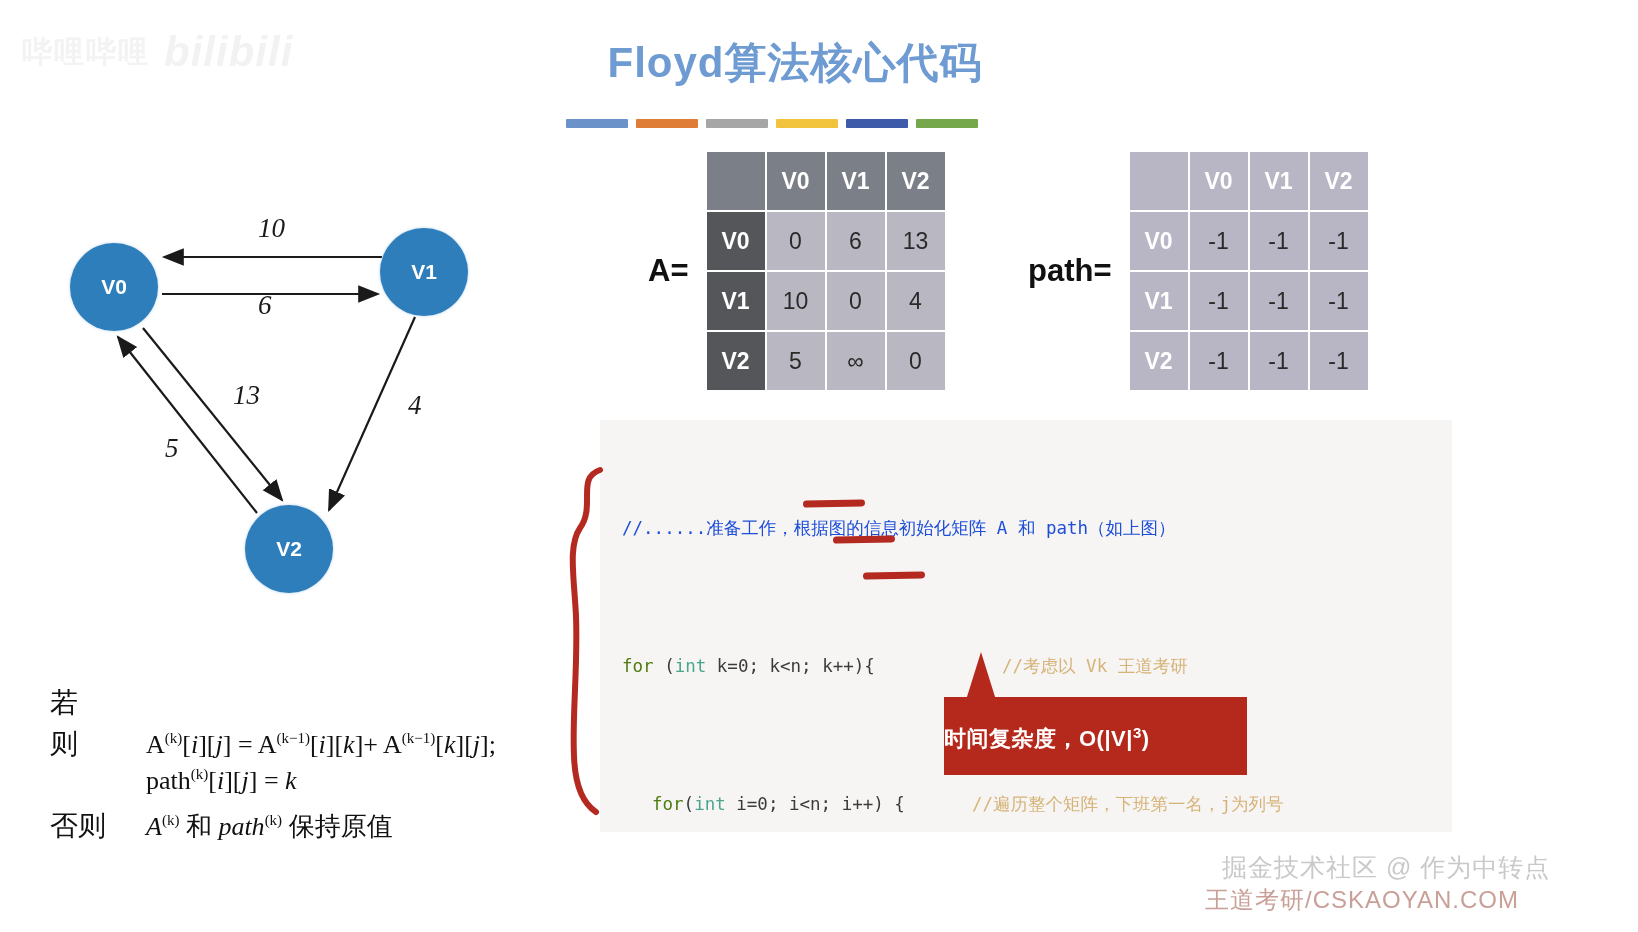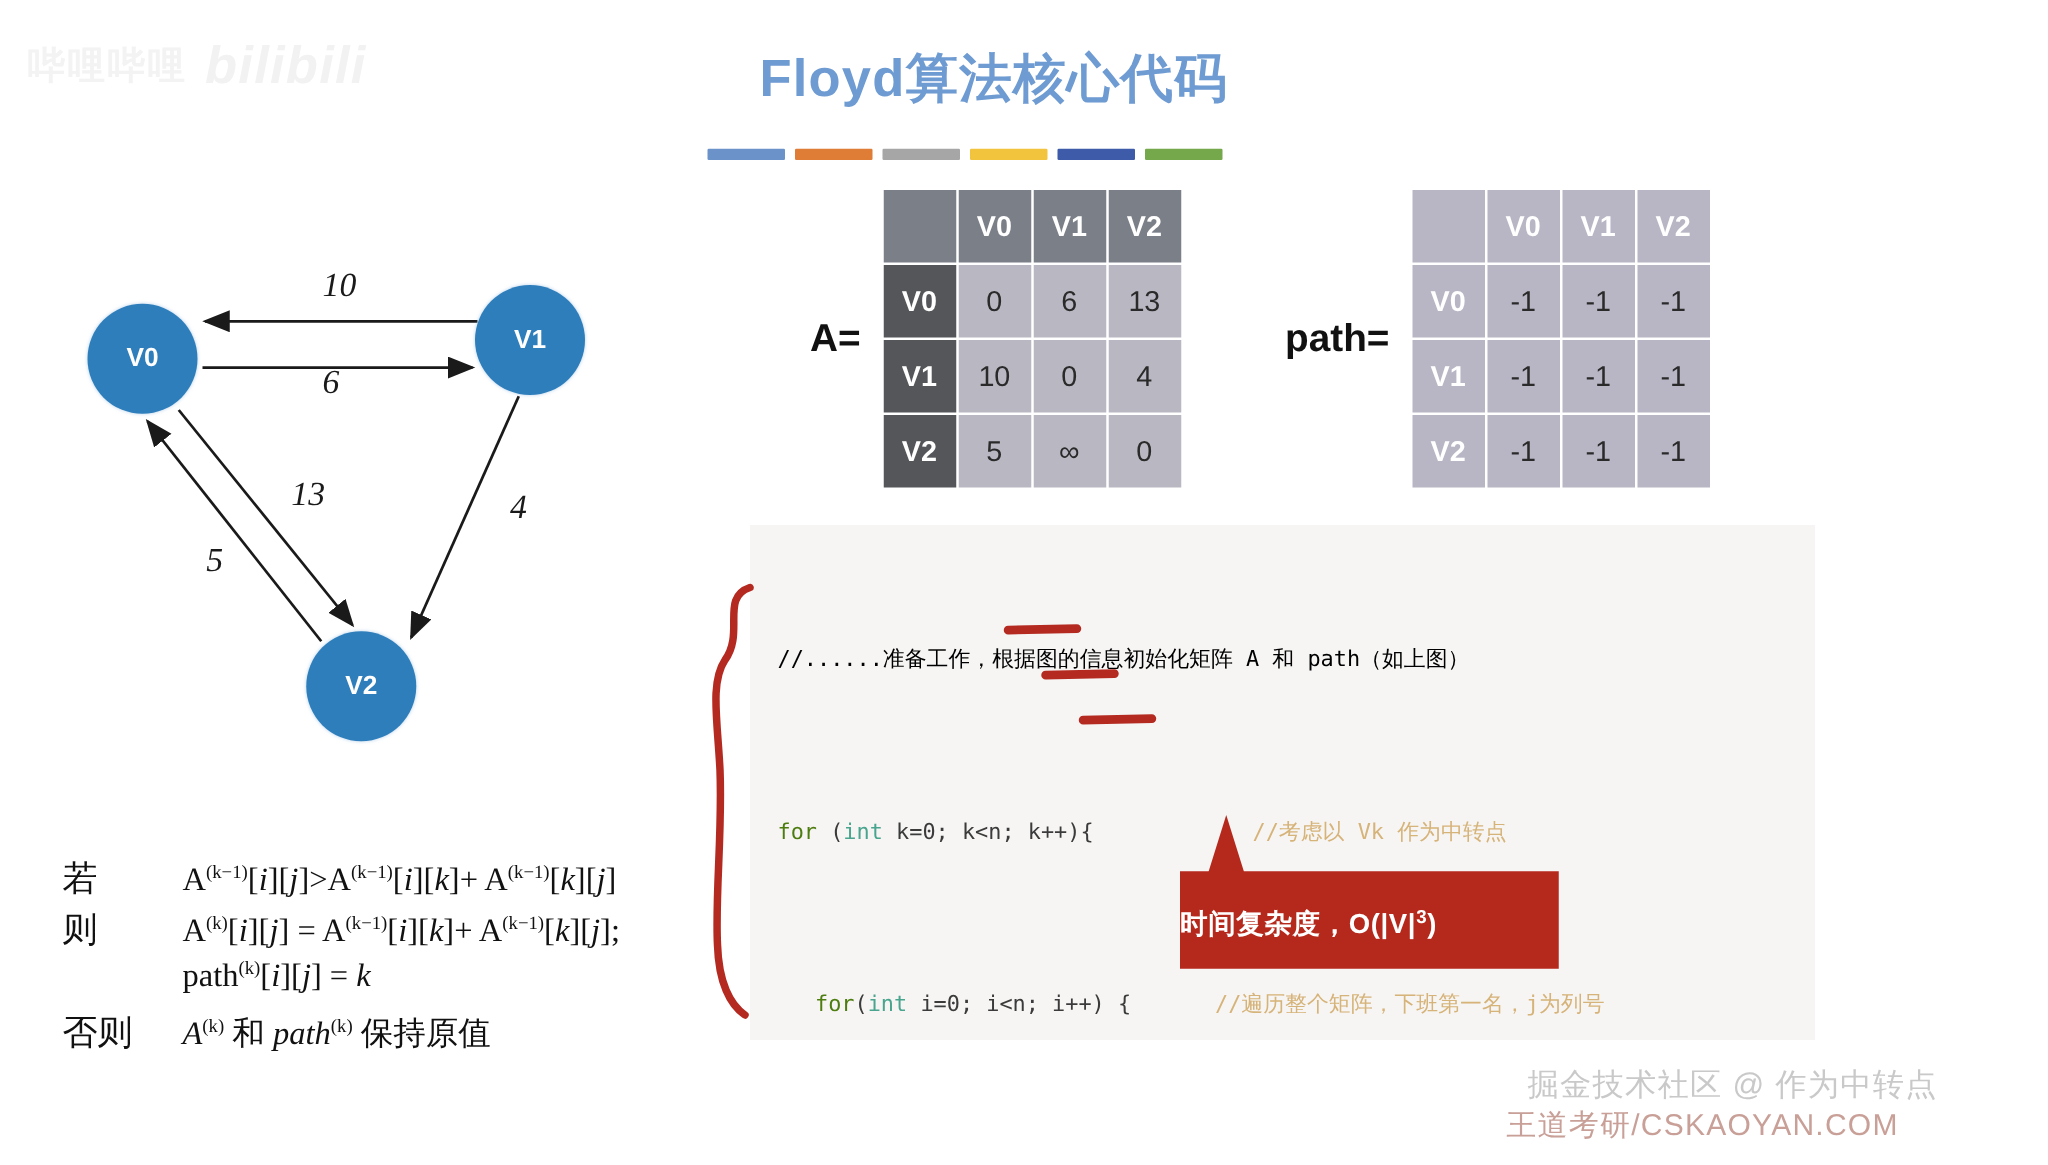--- a/index.html
+++ b/index.html
@@ -82,21 +82,21 @@
   .code-panel {
     position: absolute; left: 600px; top: 420px;
     width: 852px; height: 412px;
     background: #f6f5f4;
     font-family: "DejaVu Sans Mono", "Liberation Mono", monospace;
     font-size: 17.5px; line-height: 34.5px;
     padding: 22px 0 0 22px;
     white-space: pre;
   }
   .code-panel .ln { position: relative; height: 34.5px; }
-  .cm { color:#000000; }       
+  .cm { color:#1d4ed8; }       
   .kw { color:#4d7c0f; }       
   .ty { color:#4aa58f; }       
   .pl { color:#3b3b3b; }       
   .cmt-col { position:absolute; left: 380px; color:#d6b378; }
 
   
   .underline {
     position:absolute; height:7px; background:#b42a20; border-radius:4px;
     transform: rotate(-1.2deg);
   }
@@ -259,21 +259,21 @@
         <td>-1</td>
         <td>-1</td>
       </tr>
     </tbody>
       </table>
   </div>
 
   <div class="code-panel">
     <div class="ln"><span class="cm">//......准备工作，根据图的信息初始化矩阵 A 和 path（如上图）</span></div>
 
-    <div class="ln"><span class="kw">for</span><span class="pl"> (</span><span class="ty">int</span><span class="pl"> k=0; k&lt;n; k++){</span><span class="cmt-col">//考虑以 Vk 作为中转点</span></div>
+    <div class="ln"><span class="kw">for</span><span class="pl"> (</span><span class="ty">int</span><span class="pl"> k=0; k&lt;n; k++){</span><span class="cmt-col">//考虑以 Vk 王道考研</span></div>
 
     <div class="ln" style="padding-left:30px"><span class="kw">for</span><span class="pl">(</span><span class="ty">int</span><span class="pl"> i=0; i&lt;n; i++) {</span><span class="cmt-col" style="left:350px">//遍历整个矩阵，下班第一名，j为列号</span></div>
 
     <div class="ln" style="padding-left:60px"></div>
 
     
 
     
 
     
@@ -293,21 +293,20 @@
   </svg>
 
   <div class="callout-arrow"></div>
   <div class="callout">
     <div><span>时间复杂度，</span><span>O(|V|</span><span class="sup">3</span><span>)</span></div>
   </div>
 
   <div class="formula">
     <div class="row">
       <div class="cn">若</div>
-      <div class="eq">A<span class="sp">(k−1)</span>[<i>i</i>][<i>j</i>]&gt;A<span class="sp">(k−1)</span>[<i>i</i>][<i>k</i>]+ A<span class="sp">(k−1)</span>[<i>k</i>][<i>j</i>]</div>
     </div>
     <div class="row">
       <div class="cn">则</div>
       <div class="eq">A<span class="sp">(k)</span>[<i>i</i>][<i>j</i>] = A<span class="sp">(k−1)</span>[<i>i</i>][<i>k</i>]+ A<span class="sp">(k−1)</span>[<i>k</i>][<i>j</i>];</div>
     </div>
     <div class="row">
       <div class="cn"></div>
       <div class="eq">path<span class="sp">(k)</span>[<i>i</i>][<i>j</i>] = <i>k</i></div>
     </div>
     <div class="row">

